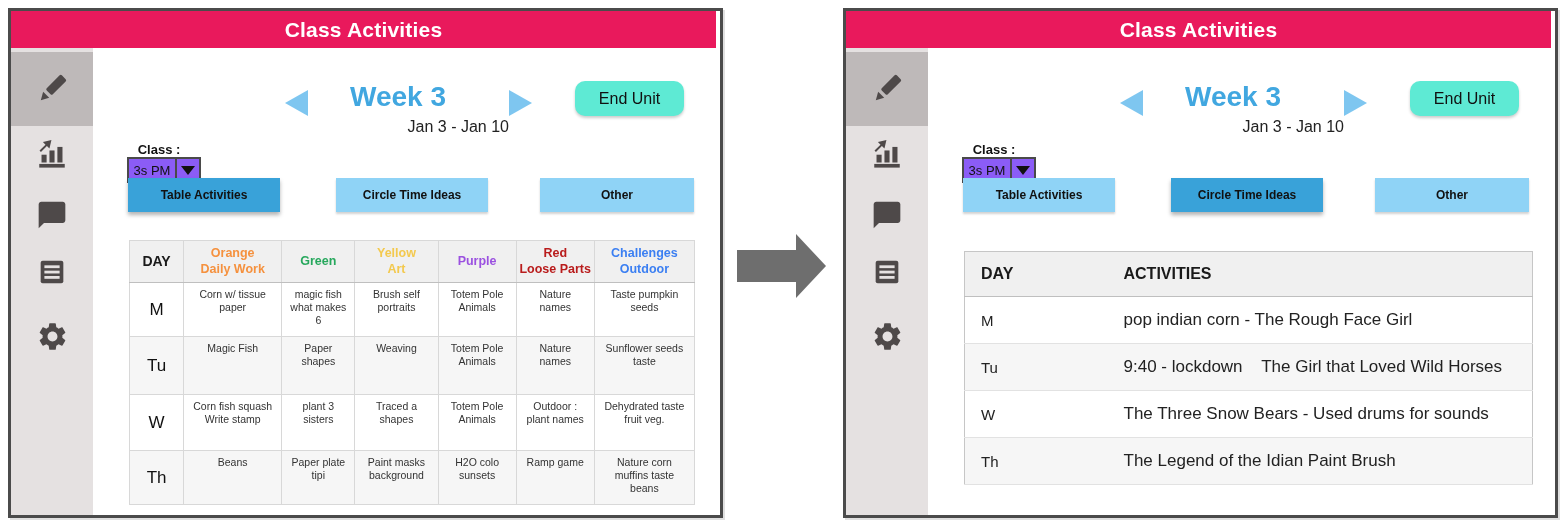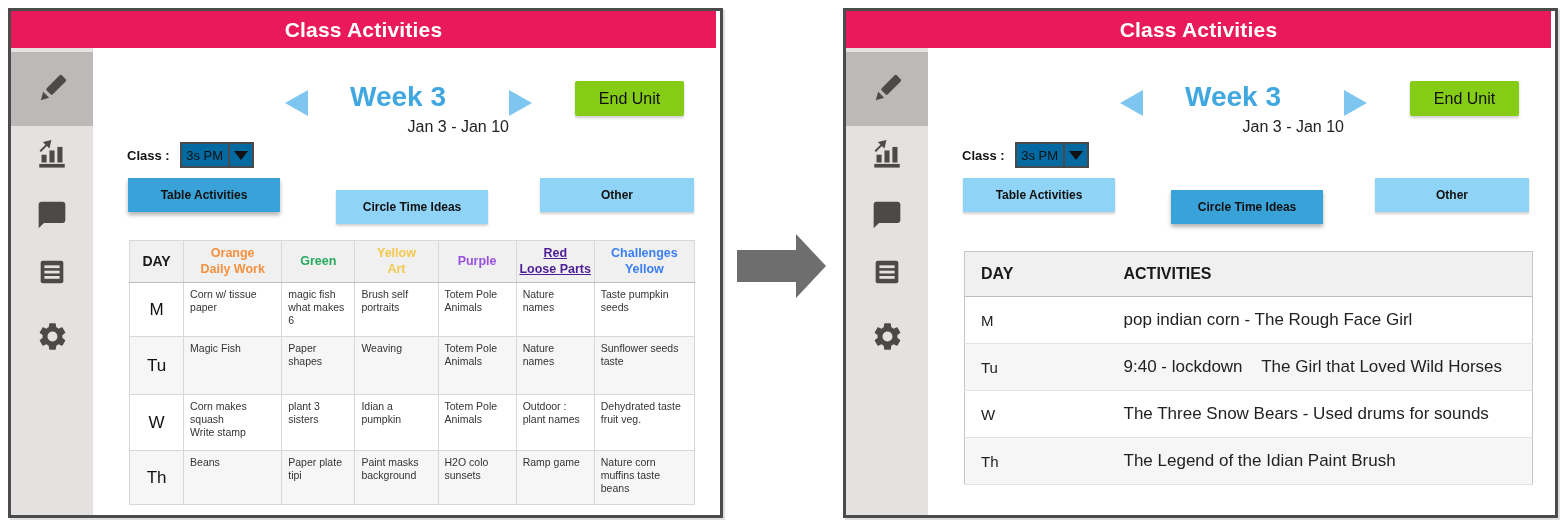--- a/index.html
+++ b/index.html
@@ -31,62 +31,62 @@
   
   .nav-prev, .nav-next { position:absolute; top:79px; width:0; height:0; cursor:pointer;
                          border-top:13px solid transparent; border-bottom:13px solid transparent; }
   .nav-prev { left:274px; border-right:23px solid #7EC6F0; }
   .nav-next { left:498px; border-left:23px solid #7EC6F0; }
   .week-title { position:absolute; left:288px; top:70px; width:198px; text-align:center;
                 font-size:28px; font-weight:bold; color:#41A7E0; }
   .week-dates { position:absolute; left:300px; top:107px; width:198px; text-align:right;
                 font-size:16px; color:#222222; }
   .end-unit { position:absolute; left:564px; top:70px; width:109px; height:35px;
-              background:#84cc16; color:#111111; font-size:16px;
+              background:#5eead4; color:#111111; font-size:16px;
               display:flex; align-items:center; justify-content:center;
-              border-radius:2px; box-shadow:0 2px 3px rgba(0,0,0,0.2); cursor:pointer; }
-
-  
-  .class-row { position:absolute; left:116px; top:131px; display:flex; align-items:center; }
+              border-radius:10px; box-shadow:0 2px 3px rgba(0,0,0,0.2); cursor:pointer; }
+
+  
+  .class-row { position:absolute; left:116px; top:131px; display:flex; align-items:center;flex-direction:column; }
   .class-label { font-size:13px; font-weight:bold; color:#111111; margin-right:10px; }
-  .dropdown { width:74px; height:26px; border:2px solid #4a4a4a; background:#0369a1;
+  .dropdown { width:74px; height:26px; border:2px solid #4a4a4a; background:#8b5cf6;
               display:flex; align-items:stretch; cursor:pointer; }
   .dd-value { flex:1; display:flex; align-items:center; justify-content:center; font-size:13px; color:#111111; }
   .dd-btn { width:24px; border-left:2px solid #4a4a4a; display:flex; align-items:center; justify-content:center; }
   .dd-caret { width:0; height:0; border-left:7px solid transparent; border-right:7px solid transparent;
               border-top:9px solid #111111; }
 
   
   .tab { position:absolute; top:167px; height:34px; background:#8FD3F6; color:#111111;
          font-size:12px; font-weight:bold; display:flex; align-items:center; justify-content:center;
          box-shadow:0 2px 2px rgba(0,0,0,0.18); cursor:pointer; }
   .tab.selected { background:#39A2D9; box-shadow:0 3px 4px rgba(0,0,0,0.3); }
   .tab-1 { left:117px; width:152px; }
-  .tab-2 { left:325px; width:152px;margin-top:12px; }
+  .tab-2 { left:325px; width:152px; }
   .tab-3 { left:529px; width:154px; }
 
   
   table { border-collapse:collapse; table-layout:fixed; }
   .grid-table { position:absolute; left:118px; top:229px; width:566px;
                 border:1px solid #C6C6C6; background:#ffffff; }
-  .grid-table th, .grid-table td { border:1px solid #D8D8D8; }
+  .grid-table th, .grid-table td { border:1px solid #D8D8D8;text-align:center; }
   .grid-table th { height:42px; background:#F0F0F0; font-size:12.5px; font-weight:bold;
                    text-align:center; vertical-align:middle; white-space:pre-wrap; line-height:1.25;
                    border-bottom:1px solid #BFBFBF; }
   .grid-table td { vertical-align:top; padding:5px 6px; font-size:10.5px; line-height:1.25;
                    color:#333333; white-space:pre-wrap; }
   .grid-table td.day { font-size:17px; color:#111111; text-align:center; vertical-align:middle; padding:0; }
   .grid-table tr.alt td { background:#F6F6F6; }
   .gt-r1 { height:54px; } .gt-r2 { height:58px; } .gt-r3 { height:56px; } .gt-r4 { height:54px; }
   th.h-day       { font-size:14px; color:#1a1a1a; }
   th.h-orange    { color:#F5913E; }
   th.h-green     { color:#27A85D; }
   th.h-yellow    { color:#F3C94E; }
   th.h-purple    { color:#9B51E0; }
-  th.h-red       { color:#4c1d95;text-decoration:underline; }
+  th.h-red       { color:#b91c1c; }
   th.h-challenge { color:#3B7FF2; }
 
   
   .list-table { position:absolute; left:118px; top:240px; width:568px;
                 border:1px solid #C6C6C6; background:#ffffff; }
   .list-table th { height:45px; background:#F0F0F0; font-size:16px; font-weight:bold;
                    color:#1a1a1a; text-align:left; padding-left:16px; vertical-align:middle;
                    border-bottom:1px solid #BFBFBF; }
   .list-table td { height:47px; font-size:17px; color:#222222; text-align:left;
                    padding-left:16px; vertical-align:middle; white-space:pre-wrap;
@@ -196,21 +196,21 @@
         <th class="h-day">DAY</th>
         <th class="h-orange">Orange
 Daily Work</th>
         <th class="h-green">Green</th>
         <th class="h-yellow">Yellow
 Art</th>
         <th class="h-purple">Purple</th>
         <th class="h-red">Red
 Loose Parts</th>
         <th class="h-challenge">Challenges
-Yellow</th>
+Outdoor</th>
       </tr>
       <tr class="gt-r1">
         <td class="day">M</td>
         <td>Corn w/ tissue paper</td>
         <td>magic fish what makes 6</td>
         <td>Brush self portraits</td>
         <td>Totem Pole Animals</td>
         <td>Nature names</td>
         <td>Taste pumpkin seeds</td>
       </tr>
@@ -218,24 +218,24 @@
         <td class="day">Tu</td>
         <td>Magic Fish</td>
         <td>Paper shapes</td>
         <td>Weaving</td>
         <td>Totem Pole Animals</td>
         <td>Nature names</td>
         <td>Sunflower seeds taste</td>
       </tr>
       <tr class="gt-r3">
         <td class="day">W</td>
-        <td>Corn makes squash
+        <td>Corn fish squash
 Write stamp</td>
         <td>plant 3 sisters</td>
-        <td>Idian a pumpkin</td>
+        <td>Traced a shapes</td>
         <td>Totem Pole Animals</td>
         <td>Outdoor : plant names</td>
         <td>Dehydrated taste fruit veg.</td>
       </tr>
       <tr class="gt-r4 alt">
         <td class="day">Th</td>
         <td>Beans</td>
         <td>Paper plate tipi</td>
         <td>Paint masks background</td>
         <td>H2O colo sunsets</td>

